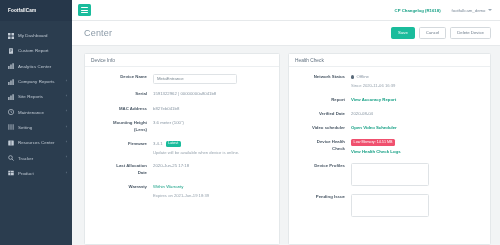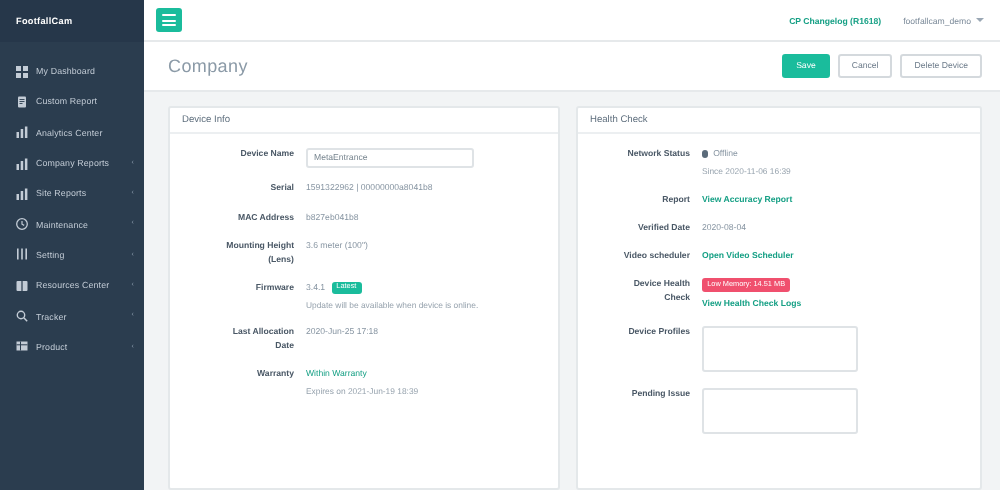--- a/index.html
+++ b/index.html
@@ -385,21 +385,21 @@
       <div class="topbar-right">
         <span class="changelog-link">CP Changelog (R1618)</span>
         <div class="user-menu">
           <span class="user-name">footfallcam_demo</span>
           <span class="caret-down"></span>
         </div>
       </div>
     </div>
 
     <div class="page-header">
-      <h1 class="page-title">Company</h1>
+      <h1 class="page-title">Center</h1>
       <div class="header-actions">
         <button class="btn btn-save">Save</button>
         <button class="btn btn-default">Cancel</button>
         <button class="btn btn-default">Delete Device</button>
       </div>
     </div>
 
     <div class="content">
 
       <section class="panel panel-left">

